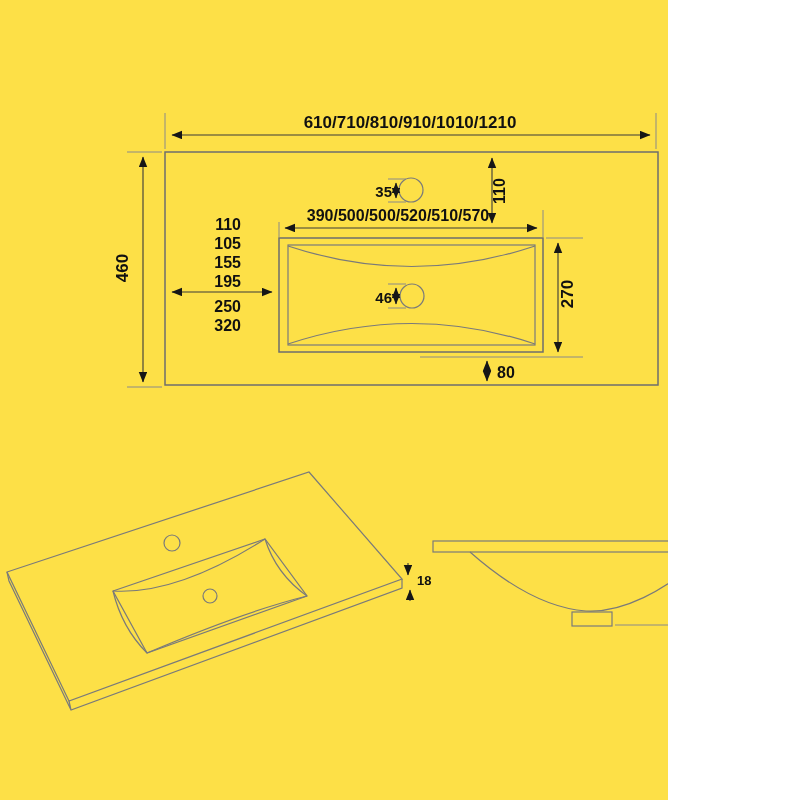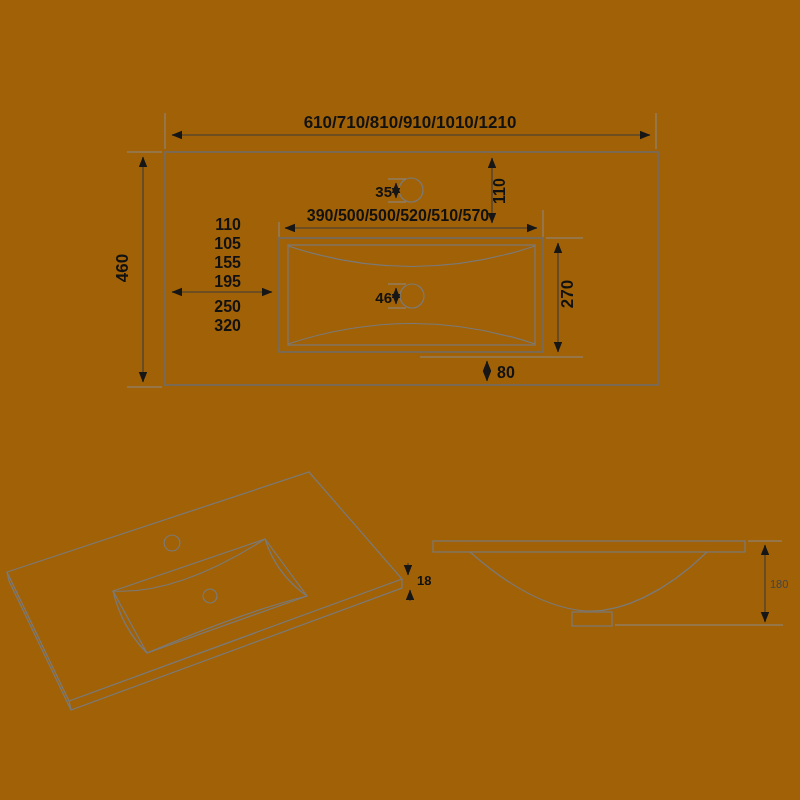--- a/index.html
+++ b/index.html
@@ -1,16 +1,16 @@
 <!DOCTYPE html>
 <html><head>
 <meta charset="utf-8">
 <style>
   html,body{margin:0;padding:0;background:#ffffff;}
-  .stage{width:800px;height:800px;position:relative;background:#a16207;overflow:hidden;}
+  .stage{width:668px;height:800px;position:relative;background:#fde047;overflow:hidden;}
   svg{display:block;}
   text{font-family:"Liberation Sans","DejaVu Sans",sans-serif;fill:#111;}
   .dim-big{font-size:17px;font-weight:bold;}
   .dim-med{font-size:16px;font-weight:bold;}
   .dim-sm{font-size:15px;font-weight:bold;}
   .dim-tiny{font-size:13px;font-weight:bold;}
   .dim-faint{font-size:11px;font-weight:normal;fill:#444;}
   .geo{stroke:#6e6e6e;stroke-width:1.5;fill:none;}
   .geo-thin{stroke:#7a7a7a;stroke-width:1.2;fill:none;}
   .dimline{stroke:#3a3a3a;stroke-width:1.1;fill:none;}

